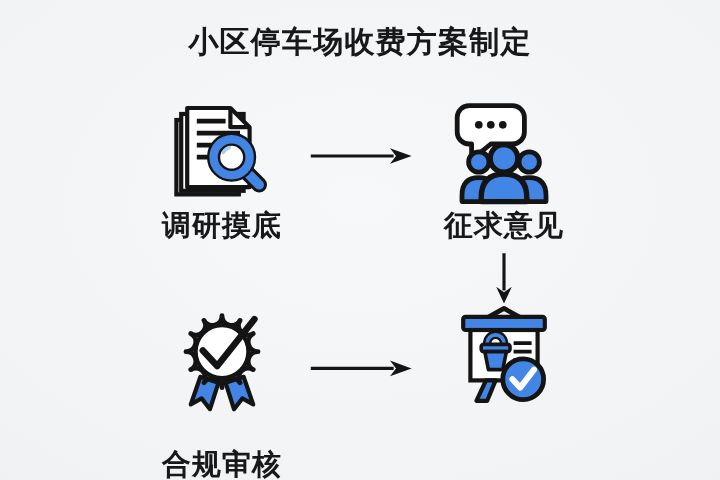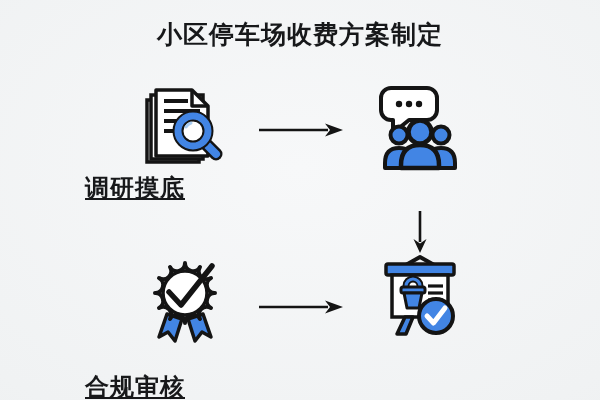--- a/index.html
+++ b/index.html
@@ -8,22 +8,22 @@
     position:relative;width:600px;height:400px;overflow:hidden;
     background:radial-gradient(130% 130% at 50% 42%, #f7f8f9 0%, #f0f2f3 55%, #e9ebed 100%);
   }
   .title{
     position:absolute;left:0;top:18px;width:600px;text-align:center;
     font-size:25px;font-weight:800;color:#17181a;letter-spacing:1px;
   }
   .step{position:absolute;width:200px;text-align:center;}
   .step .icon-wrap{display:inline-block;}
   .step-label{
-    position:absolute;width:200px;
-    font-size:24px;font-weight:800;color:#17181a;letter-spacing:1px;text-decoration:underline;
+    position:absolute;width:200px;text-align:center;
+    font-size:24px;font-weight:800;color:#17181a;letter-spacing:1px;
   }
   .arrow{position:absolute;}
   svg{display:block;}
 </style>
 </head>
 <body>
 
 <div class="canvas">
 
   <div class="title">小区停车场收费方案制定</div>
@@ -59,20 +59,21 @@
         <circle cx="44" cy="20" r="3.2" fill="#141414"></circle>
         <circle cx="24" cy="51" r="8.5" fill="#4285E4" stroke="#141414" stroke-width="4"></circle>
         <path d="M10,84 L10,79 Q10,64 24,64 Q38,64 38,79 L38,84 Z" fill="#4285E4" stroke="#141414" stroke-width="4" stroke-linejoin="round"></path>
         <circle cx="66" cy="51" r="8.5" fill="#4285E4" stroke="#141414" stroke-width="4"></circle>
         <path d="M52,84 L52,79 Q52,64 66,64 Q80,64 80,79 L80,84 Z" fill="#4285E4" stroke="#141414" stroke-width="4" stroke-linejoin="round"></path>
         <circle cx="45" cy="48" r="11.5" fill="#4285E4" stroke="#141414" stroke-width="4.5"></circle>
         <path d="M26,84 L26,81 Q26,61 45,61 Q64,61 64,81 L64,84 Z" fill="#4285E4" stroke="#141414" stroke-width="4.5" stroke-linejoin="round"></path>
       </svg>
     </span>
   </div>
+  <div class="step-label" style="left:320px;top:172px;">征求意见</div>
 
   <div class="step" style="left:85px;top:253px;">
     <span class="icon-wrap">
       <svg width="90" height="92" viewBox="0 0 90 92">
         <polygon points="27,61 42,66 35,88 28,79 19,84" fill="#4285E4" stroke="#141414" stroke-width="3.5" stroke-linejoin="round"></polygon>
         <polygon points="63,61 48,66 55,88 62,79 71,84" fill="#4285E4" stroke="#141414" stroke-width="3.5" stroke-linejoin="round"></polygon>
         <path d="M75,40 A8,8 0 0 1 71,25 A8,8 0 0 1 60,14 A8,8 0 0 1 45,10 A8,8 0 0 1 30,14 A8,8 0 0 1 19,25 A8,8 0 0 1 15,40 A8,8 0 0 1 19,55 A8,8 0 0 1 30,66 A8,8 0 0 1 45,70 A8,8 0 0 1 60,66 A8,8 0 0 1 71,55 A8,8 0 0 1 75,40 Z" fill="#fff" stroke="#141414" stroke-width="4" stroke-linejoin="round"></path>
         <circle cx="45" cy="40" r="22" fill="#fff" stroke="#141414" stroke-width="3.5"></circle>
         <polyline points="29,39 41,52 72,13" fill="none" stroke="#141414" stroke-width="5.5" stroke-linecap="round" stroke-linejoin="round"></polyline>
       </svg>

